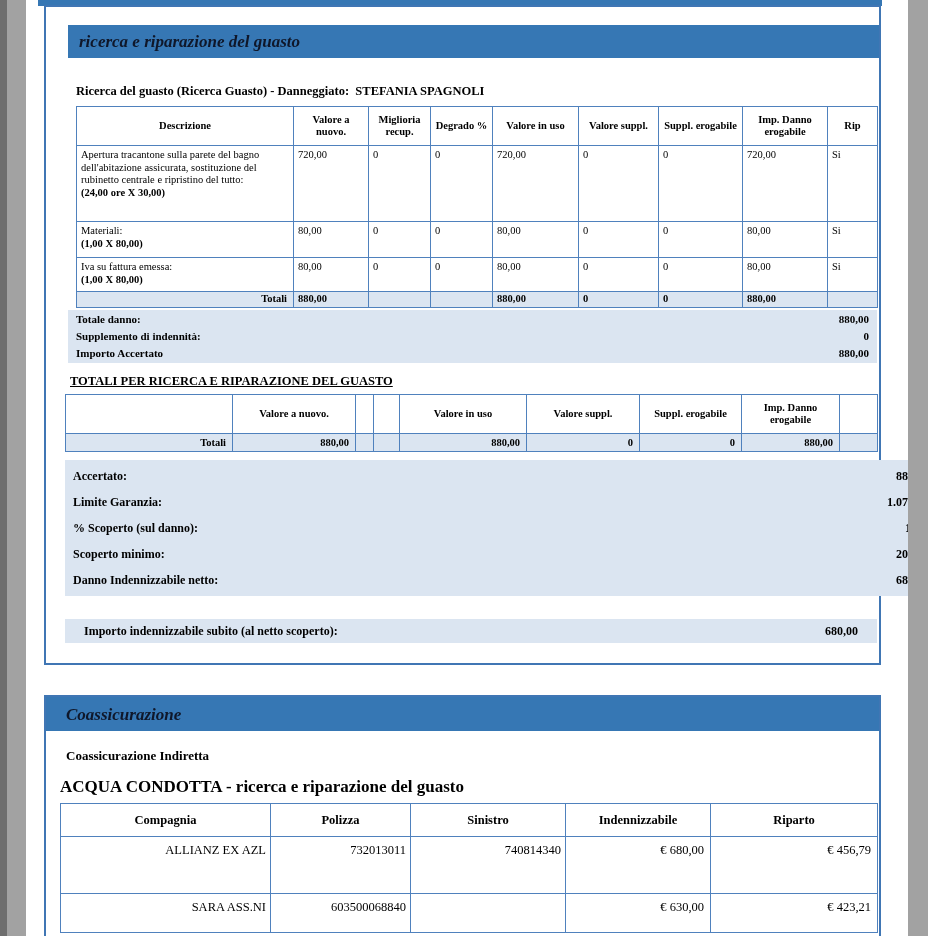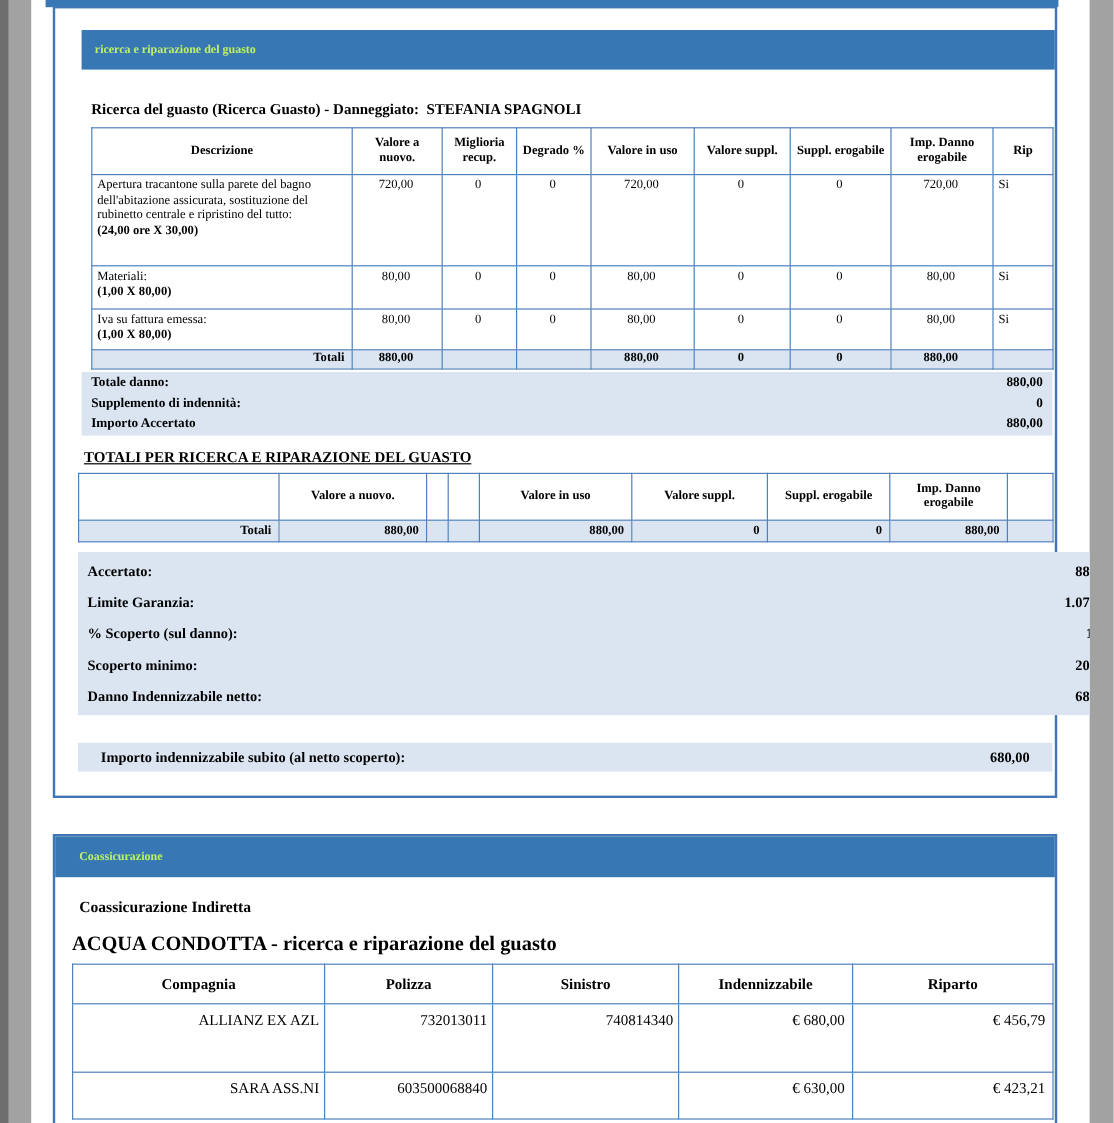--- a/index.html
+++ b/index.html
@@ -11,33 +11,33 @@
   }
   .left-strip{position:absolute;left:0;top:0;width:7px;height:936px;background:#6e6e6e;}
   .page{position:absolute;left:26px;top:0;width:882px;height:936px;background:#ffffff;overflow:hidden;}
 
   .top-bar{position:absolute;left:12px;top:0;width:844px;height:6px;background:#3677b4;}
 
   .sec-box{position:absolute;left:18px;width:837px;border:2px solid #4076b4;background:#fff;box-sizing:border-box;}
   .box1{top:5px;height:660px;}
   .box2{top:695px;height:300px;}
 
-  .sec-bar{background:#3677b4;color:#bef264;font-weight:bold;font-size:10px;box-sizing:border-box;}
+  .sec-bar{background:#3677b4;color:#0f172a;font-weight:bold;font-size:17px;box-sizing:border-box;font-style:italic;}
   .bar1{margin:18px 0 0 22px;width:calc(100% - 22px);height:33px;line-height:34px;padding-left:11px;}
   .bar2{width:100%;height:34px;line-height:35px;padding-left:20px;}
 
   .subtitle{margin:26px 0 0 30px;font-weight:bold;font-size:12.5px;white-space:pre;}
 
   table{border-collapse:collapse;table-layout:fixed;}
   td,th{border:1px solid #4f81bd;overflow:hidden;}
 
   .main-table{margin:7px 0 0 30px;width:801px;font-size:10.5px;}
   .main-table th{font-weight:bold;text-align:center;vertical-align:middle;height:34px;padding:2px 3px;line-height:12px;}
   .main-table td{vertical-align:top;padding:3px 4px 2px 4px;line-height:12.5px;}
-  .main-table td.num{text-align:center;padding-right:6px;}
+  .main-table td.num{text-align:left;padding-right:6px;}
   .main-table tr.r1 td{height:70px;}
   .main-table tr.r2 td{height:30px;}
   .main-table tr.r3 td{height:28px;}
   .main-table .calc{font-weight:bold;}
   .main-table tr.tot td{background:#dbe5f1;font-weight:bold;height:13px;vertical-align:middle;padding-top:1px;padding-bottom:1px;}
   .main-table tr.tot td.lbl{text-align:right;padding-right:6px;}
 
   .summary{margin:2px 0 0 22px;width:809px;background:#dbe5f1;font-weight:bold;font-size:11px;padding:1px 0;}
   .summary .row{display:flex;justify-content:space-between;line-height:17px;padding:0 8px;}
 

